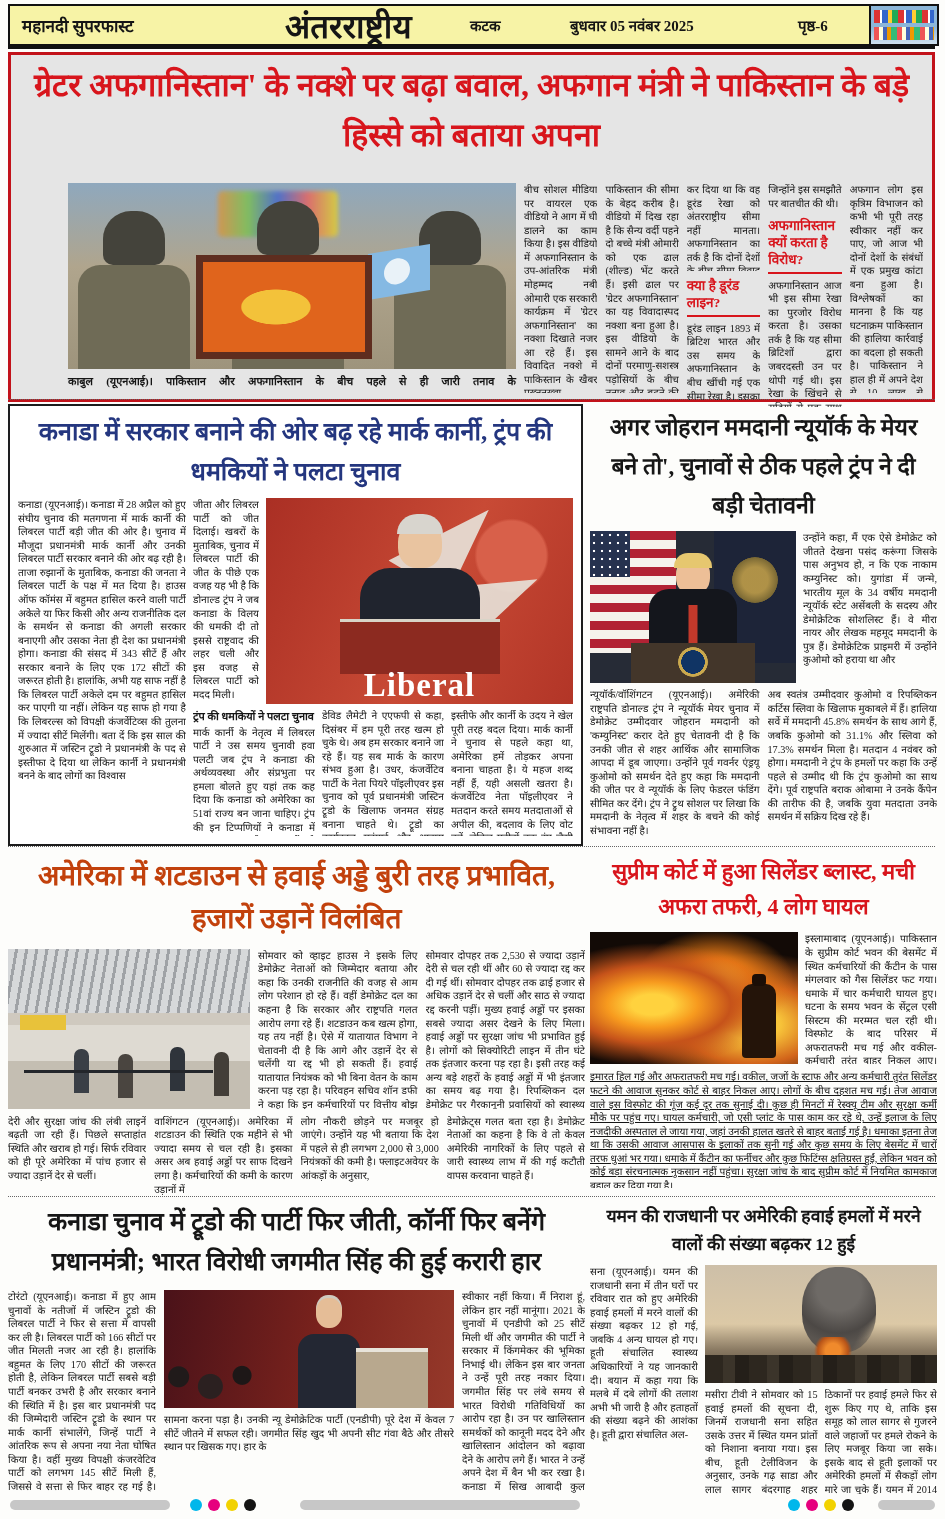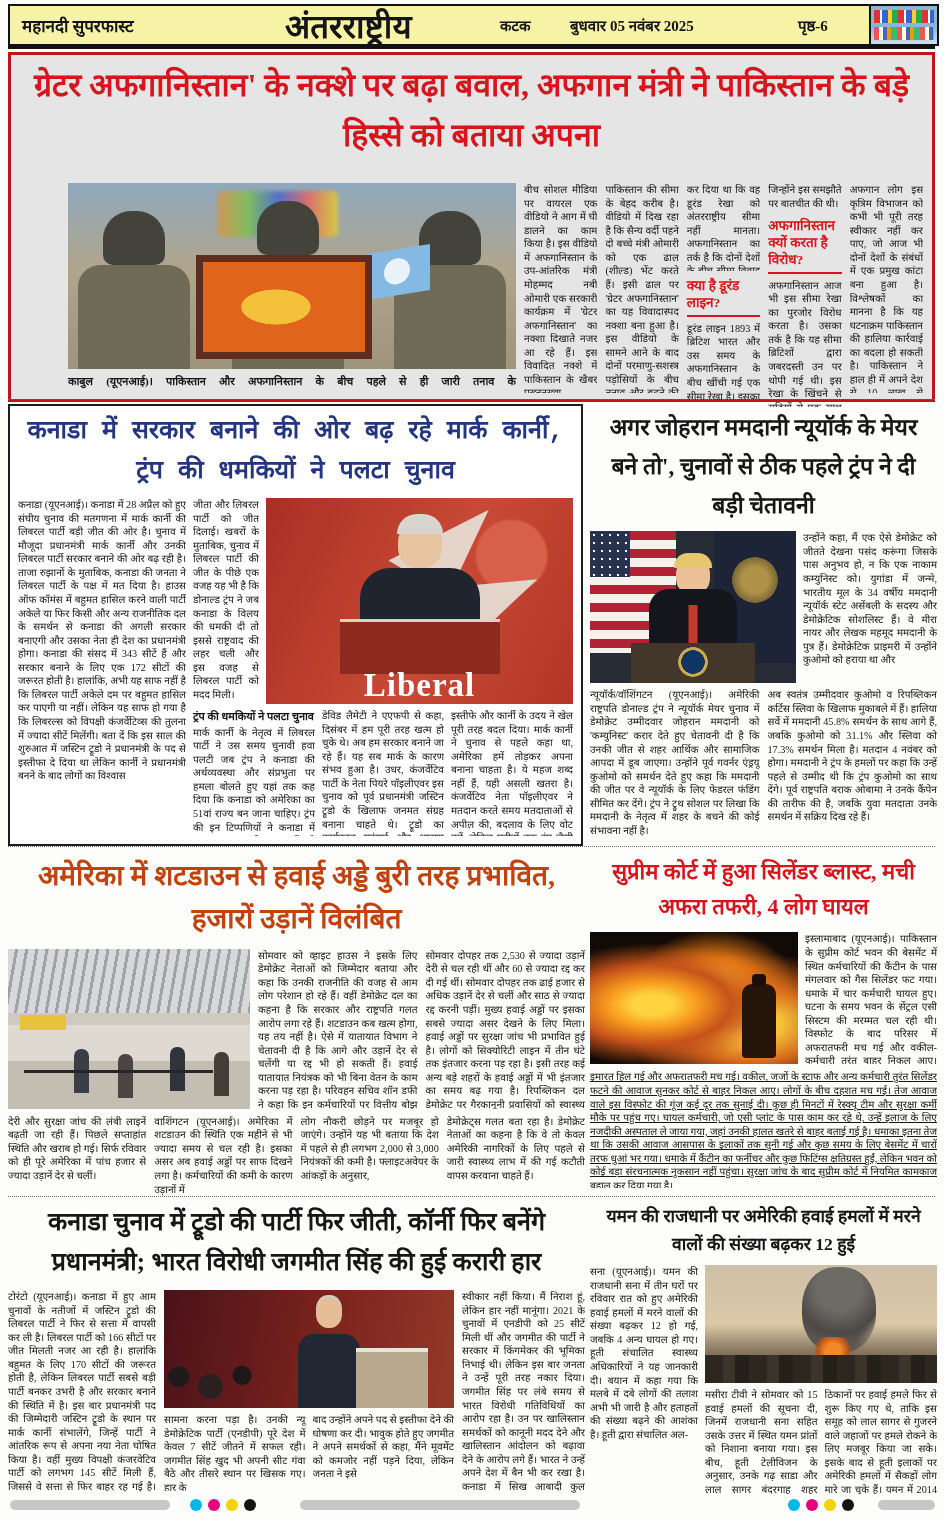--- a/index.html
+++ b/index.html
@@ -7,21 +7,21 @@
     width:945px;height:1519px;position:relative;background:#fdfdfb;
     font-family:"Liberation Serif","DejaVu Serif",serif;color:#151515;
   }
   .abs{position:absolute;}
   .noint{cursor:default;}
   
   .masthead{left:8px;top:4px;width:927px;height:38px;background:#f7f3a6;border:2px solid #111;}
   .mh-item{position:absolute;top:50%;transform:translateY(-50%);font-weight:bold;white-space:nowrap;}
   .mh-paper{left:12px;font-size:17px;}
   .mh-section{left:275px;font-size:33px;}
-  .mh-city{left:490px;font-size:15px;}
+  .mh-city{left:460px;font-size:15px;}
   .mh-date{left:560px;font-size:15px;}
   .mh-page{left:788px;font-size:15px;}
   .mh-flags{position:absolute;right:0;top:0;bottom:0;width:66px;border-left:2px solid #111;
     background:linear-gradient(180deg,#8cb6d9 0 55%,#cfe0ee 100%);overflow:hidden;}
   .mh-flags::before{content:"";position:absolute;left:3px;right:3px;top:4px;height:13px;
     background:repeating-linear-gradient(90deg,#d33 0 6px,#fff 6px 8px,#36c 8px 14px,#fc3 14px 18px,#2a5 18px 24px);}
   .mh-flags::after{content:"";position:absolute;left:3px;right:3px;bottom:4px;height:13px;
     background:repeating-linear-gradient(90deg,#e55 0 5px,#ffd 5px 9px,#46b 9px 13px,#e90 13px 17px,#3b7 17px 23px);}
   .topline{left:8px;top:46px;width:927px;height:0;border-top:3px solid #111;}
   
@@ -50,21 +50,21 @@
     padding:7px;box-sizing:border-box;z-index:3;}
   .lp-map{width:100%;height:100%;background-color:#e0641c;
     background-image:radial-gradient(ellipse at 45% 50%,#f3c23a 0 27%,transparent 28%);}
   .lp-flag{position:absolute;right:86px;top:66px;width:62px;height:46px;background:#85b9e3;
     transform:skewY(-9deg);z-index:2;}
   .lp-flag::after{content:"";position:absolute;left:16px;top:9px;width:26px;height:26px;border-radius:50%;background:#e9f2f8;}
   .lead-caption{font-weight:bold;font-size:11px;margin-top:4px;text-align:justify;text-align-last:justify;}
   .lead-col{flex:1;}
   
   .carney-box{left:8px;top:404px;width:571px;height:438px;border:2.5px solid #1c1c1c;background:#fff;}
-  .carney-headline{color:#24367f;font-weight:bold;font-size:25px;line-height:1.6;text-align:center;margin:6px 14px 2px 14px;font-family:Liberation Mono, monospace;}
+  .carney-headline{color:#24367f;font-weight:bold;font-size:25px;line-height:1.6;text-align:center;margin:6px 14px 2px 14px;}
   .carney-body{position:absolute;left:8px;right:8px;top:92px;bottom:6px;display:grid;grid-template-columns:168px 1fr;gap:7px;}
   .carney-c1{height:100%;}
   .carney-right{display:flex;flex-direction:column;gap:5px;min-width:0;}
   .carney-toprow{display:flex;gap:7px;height:206px;}
   .carney-c2{width:66px;flex:none;}
   .liberal-photo{flex:1;height:206px;background:
     radial-gradient(circle at 80% 28%,#d8604a 0 12%,transparent 13%),
     linear-gradient(115deg,#aa2f24 0%,#c84a35 55%,#b23527 100%);}
   .lib-leaf{position:absolute;right:12%;top:4%;width:150px;height:150px;background:#e7e3da;opacity:.9;
     clip-path:polygon(0 45%,60% 0,45% 55%,100% 40%,55% 100%,40% 60%);transform:rotate(10deg);}
@@ -307,21 +307,20 @@
   <div class="trudeau-body">
     <div class="col" style="height:204px">टोरंटो (यूएनआई)। कनाडा में हुए आम चुनावों के नतीजों में जस्टिन ट्रूडो की लिबरल पार्टी ने फिर से सत्ता में वापसी कर ली है। लिबरल पार्टी को 166 सीटों पर जीत मिलती नजर आ रही है। हालांकि बहुमत के लिए 170 सीटों की जरूरत होती है, लेकिन लिबरल पार्टी सबसे बड़ी पार्टी बनकर उभरी है और सरकार बनाने की स्थिति में है। इस बार प्रधानमंत्री पद की जिम्मेदारी जस्टिन ट्रूडो के स्थान पर मार्क कार्नी संभालेंगे, जिन्हें पार्टी ने आंतरिक रूप से अपना नया नेता घोषित किया है। वहीं मुख्य विपक्षी कंजरवेटिव पार्टी को लगभग 145 सीटें मिली हैं, जिससे वे सत्ता से फिर बाहर रह गई है। जगमीत सिंह और एनडीपी को बड़ा झटका खालिस्तान समर्थक नेता जगमीत सिंह को इस चुनाव में करारी हार का</div>
     <div class="trudeau-mid">
       <div class="photo carney2-photo">
         <div class="cp-crowd"></div>
         <div class="cp-man"></div>
         <div class="cp-podium"></div>
       </div>
       <div class="trudeau-subrow">
         <div class="col">सामना करना पड़ा है। उनकी न्यू डेमोक्रेटिक पार्टी (एनडीपी) पूरे देश में केवल 7 सीटें जीतने में सफल रही। जगमीत सिंह खुद भी अपनी सीट गंवा बैठे और तीसरे स्थान पर खिसक गए। हार के</div>
-        <div class="col">बाद उन्होंने अपने पद से इस्तीफा देने की घोषणा कर दी। भावुक होते हुए जगमीत ने अपने समर्थकों से कहा, मैंने मूवमेंट को कमजोर नहीं पड़ने दिया, लेकिन जनता ने इसे</div>
       </div>
     </div>
     <div class="col trudeau-c4">स्वीकार नहीं किया। मैं निराश हूं, लेकिन हार नहीं मानूंगा। 2021 के चुनावों में एनडीपी को 25 सीटें मिली थीं और जगमीत की पार्टी ने सरकार में किंगमेकर की भूमिका निभाई थी। लेकिन इस बार जनता ने उन्हें पूरी तरह नकार दिया। जगमीत सिंह पर लंबे समय से भारत विरोधी गतिविधियों का आरोप रहा है। उन पर खालिस्तान समर्थकों को कानूनी मदद देने और खालिस्तान आंदोलन को बढ़ावा देने के आरोप लगे हैं। भारत ने उन्हें अपने देश में बैन भी कर रखा है। कनाडा में सिख आबादी कुल जनसंख्या का लगभग 2.1% है और जगमीत ने अपने सिख वोट बैंक को मजबूत करने के लिए खालिस्तान मुद्दे को लगातार उछाला था।</div>
   </div>
 </div>
 
 <div class="abs yemen-box">
   <div class="yemen-headline">यमन की राजधानी पर अमेरिकी हवाई हमलों में मरने वालों की संख्या बढ़कर 12 हुई</div>
   <div class="yemen-body">
     <div class="col" style="height:232px">सना (यूएनआई)। यमन की राजधानी सना में तीन घरों पर रविवार रात को हुए अमेरिकी हवाई हमलों में मरने वालों की संख्या बढ़कर 12 हो गई, जबकि 4 अन्य घायल हो गए। हूती संचालित स्वास्थ्य अधिकारियों ने यह जानकारी दी। बयान में कहा गया कि मलबे में दबे लोगों की तलाश अभी भी जारी है और हताहतों की संख्या बढ़ने की आशंका है। हूती द्वारा संचालित अल-</div>

